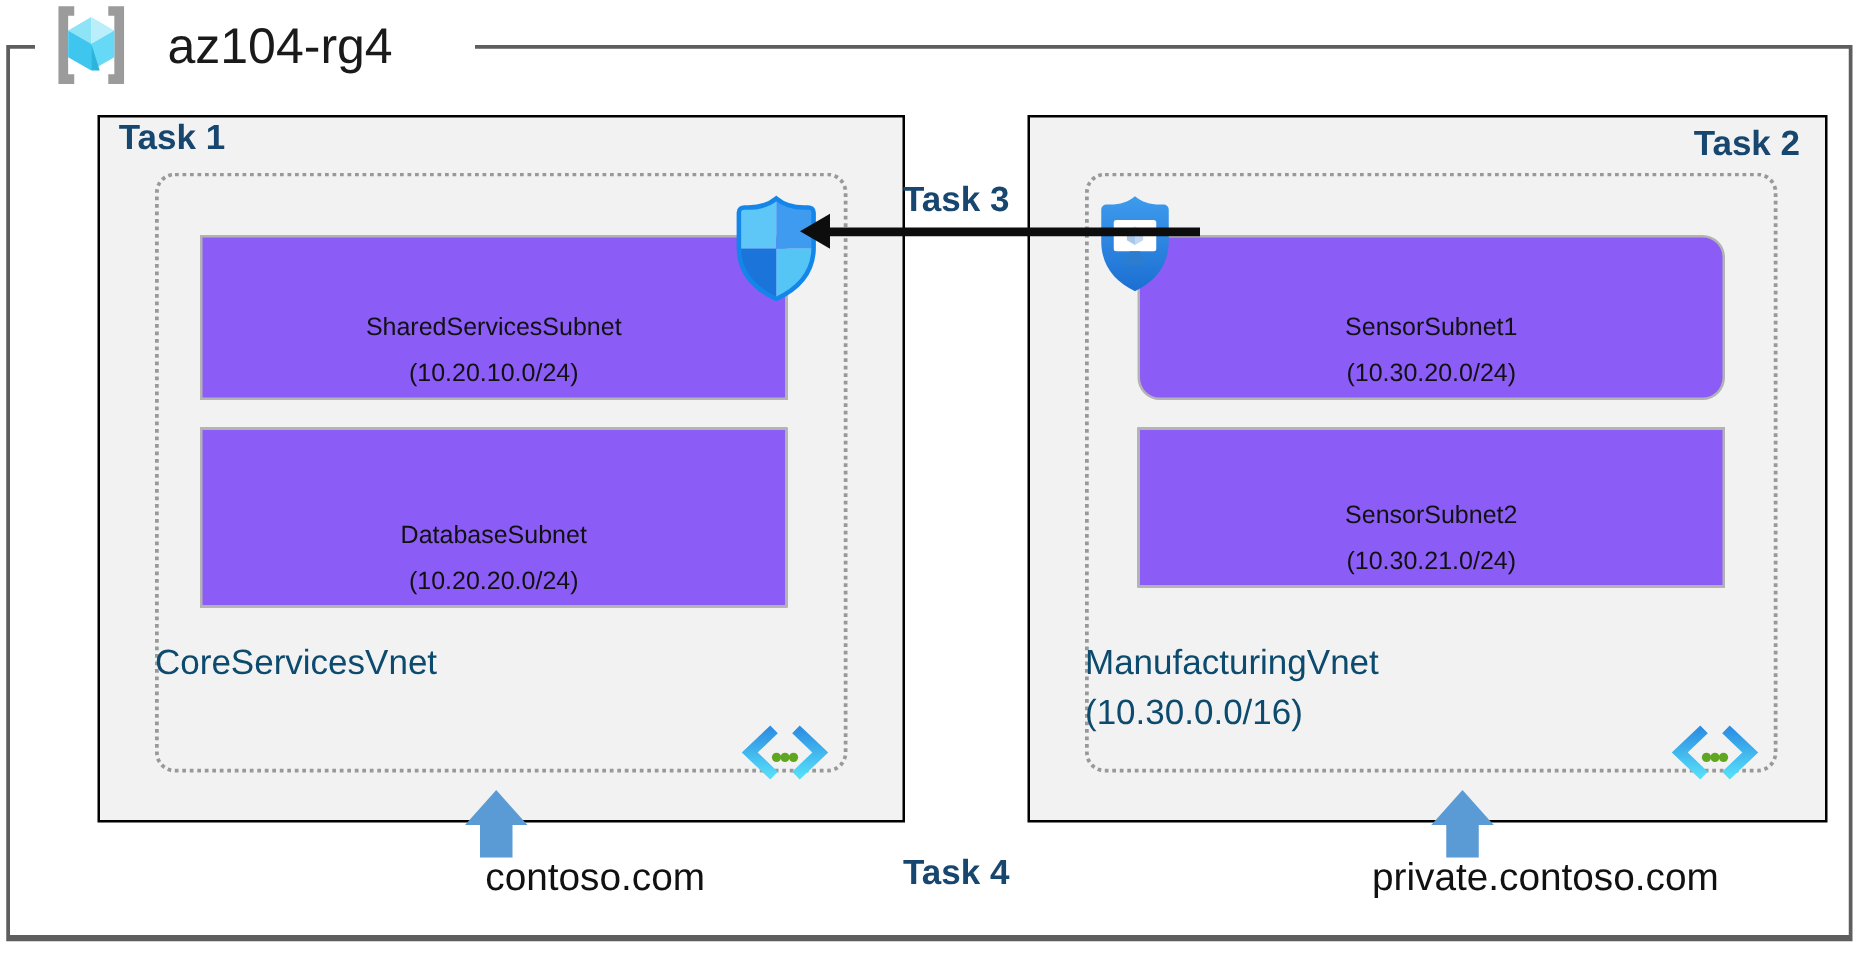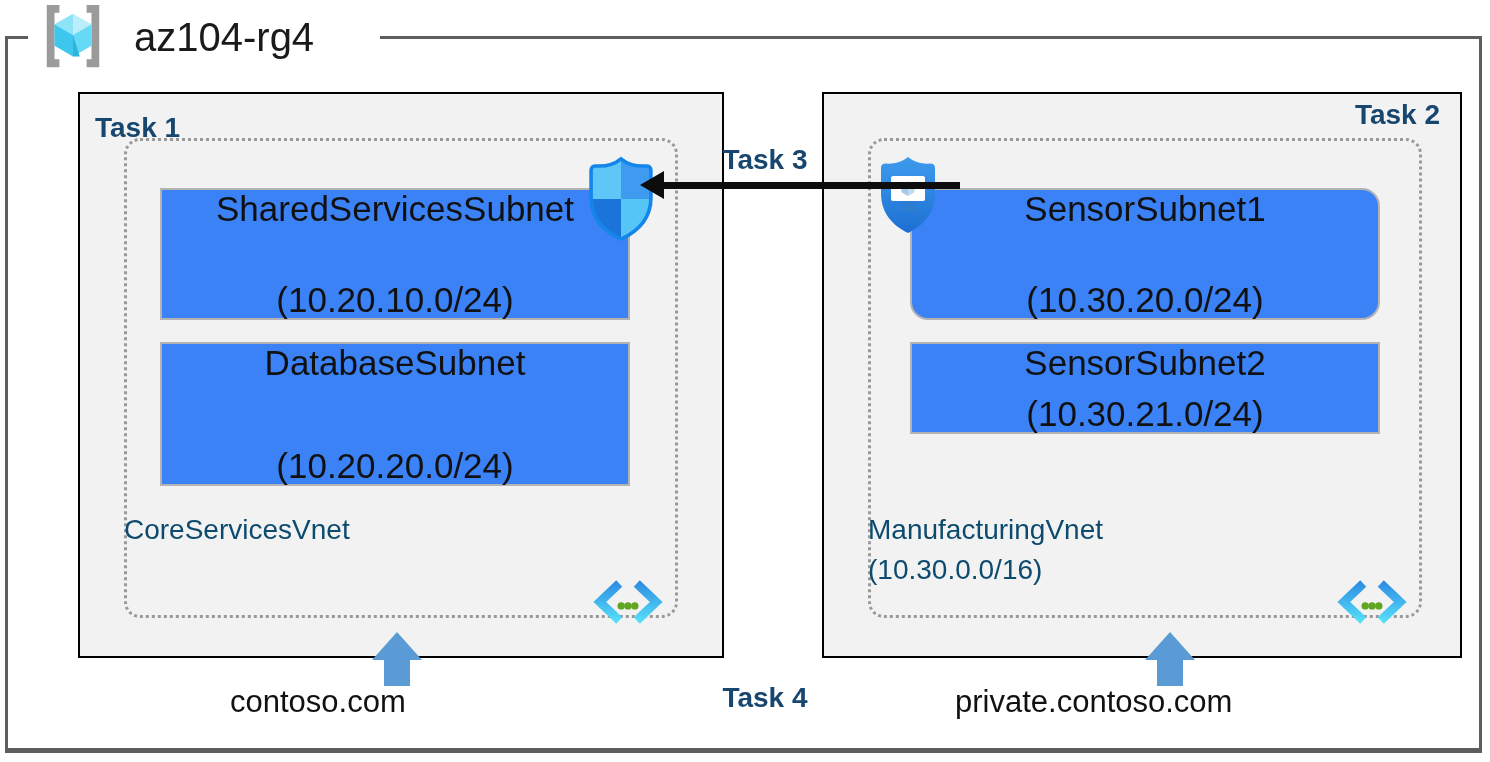--- a/index.html
+++ b/index.html
@@ -12,39 +12,39 @@
               border:3px solid #5e5e5e; border-bottom-width:5px; background:#fff; }
   .rg-header-patch { position:absolute; left:28px; top:31px; width:352px; height:12px; background:#fff; }
   .rg-icon { position:absolute; left:38px; top:3px; width:70px; height:68px; }
   .rg-name { position:absolute; left:134px; top:20px; font-size:40px; line-height:34px; color:#1a1a1a; }
 
   
   .task-box { position:absolute; top:92px; width:646px; height:566px; background:#f2f2f2; border:2px solid #000; }
   .task-box.left { left:78px; }
   .task-box.right { left:822px; width:640px; }
   .task-label { position:absolute; font-size:28px; font-weight:bold; color:#17466f; }
-  .task1-label { left:95px; top:112px; }
+  .task1-label { left:95px; top:94px; }
   .task2-label { left:1322px; top:99px; width:118px; text-align:right; }
   .task3-label { left:690px; top:144px; width:150px; text-align:center; }
   .task4-label { left:690px; top:682px; width:150px; text-align:center; }
 
   
   .vnet-dotted { position:absolute; top:138px; width:554px; height:480px;
                  border:3px dotted #999; border-radius:16px; }
   .vnet-dotted.left { left:124px; }
   .vnet-dotted.right { left:868px; }
 
   
-  .subnet-box { position:absolute; width:470px; background:#3b82f6; border:2px solid #b3b3b3;
-                display:flex; flex-direction:column; align-items:center; justify-content:space-between;
-                font-size:35px; line-height:37px; color:#111; text-align:center; }
+  .subnet-box { position:absolute; width:470px; background:#8b5cf6; border:2px solid #b3b3b3;
+                display:flex; flex-direction:column; align-items:center; justify-content:flex-end;
+                font-size:20px; line-height:37px; color:#111; text-align:center; }
   .sb1 { left:160px; top:188px; height:132px; }
   .sb2 { left:160px; top:342px; height:144px; }
   .sb3 { left:910px; top:188px; height:132px;border-radius:18px; }
-  .sb4 { left:910px; top:342px; height:92px; }
+  .sb4 { left:910px; top:342px; height:128px; }
 
   
   .vnet-label { position:absolute; top:510px; width:554px; text-align:left;
                 font-size:28px; line-height:40px; color:#0c4a6e; }
   .vnet-label.left { left:124px; }
   .vnet-label.right { left:868px; }
 
   
   .nsg-icon { position:absolute; left:588px; top:156px; width:66px; height:86px; }
   .asg-icon { position:absolute; left:878px; top:154px; width:60px; height:88px; }
@@ -59,21 +59,21 @@
 
   
   .up-head { position:absolute; width:0; height:0; top:632px;
              border-left:25px solid transparent; border-right:25px solid transparent;
              border-bottom:28px solid #5b9bd5; }
   .up-stem { position:absolute; top:660px; width:26px; height:26px; background:#5b9bd5; }
   .up1 .up-head { left:372px; } .up1 .up-stem { left:384px; }
   .up2 .up-head { left:1145px; } .up2 .up-stem { left:1157px; }
 
   
-  .dns-label { position:absolute; top:683px; font-size:31px; line-height:38px; color:#111; text-align:left; }
+  .dns-label { position:absolute; top:683px; font-size:31px; line-height:38px; color:#111; text-align:right; }
   .dns-label.left { left:230px; width:334px; }
   .dns-label.right { left:955px; width:420px; }
 </style>
 </head>
 <body>
 
 <div class="canvas">
 
   <div class="rg-frame"></div>
   <div class="rg-header-patch"></div>

